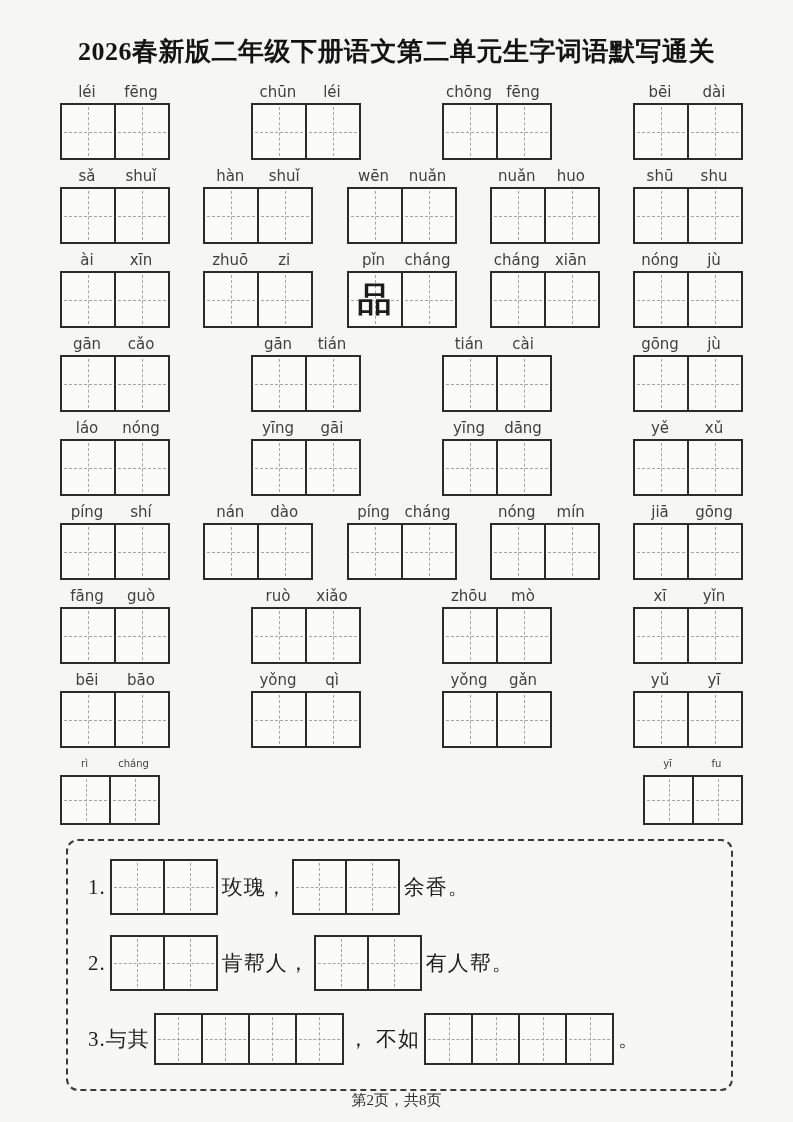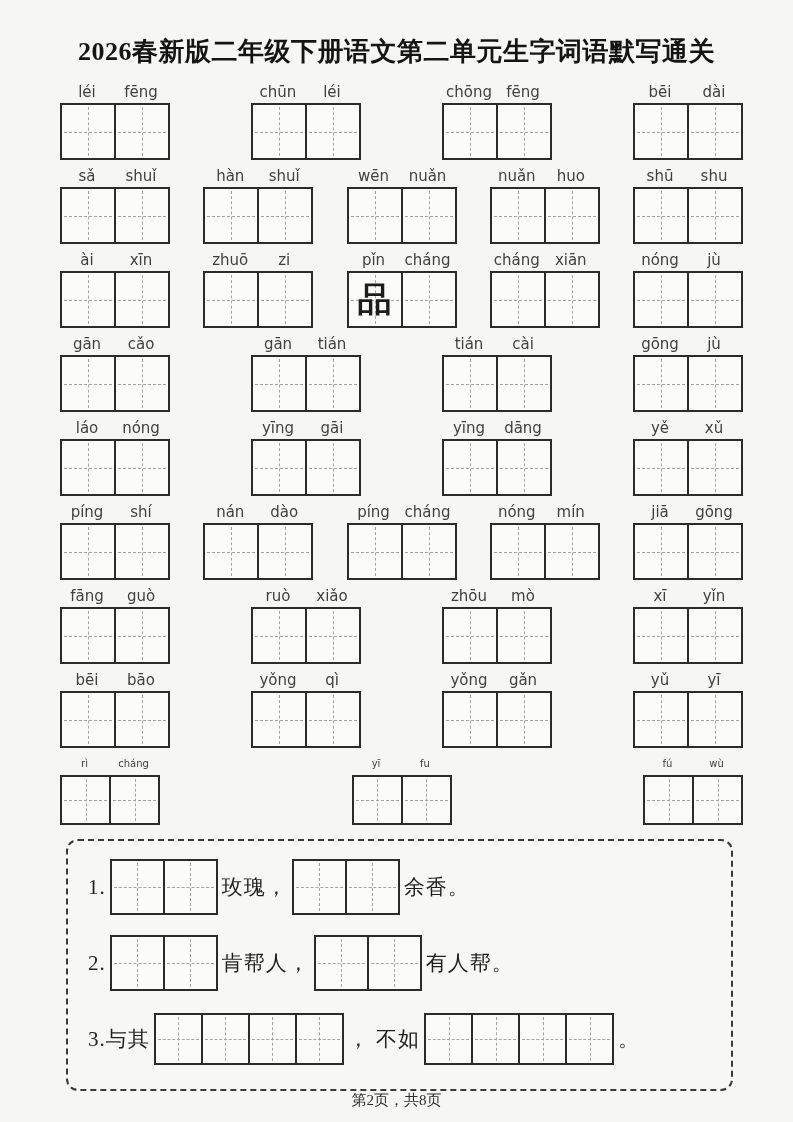--- a/index.html
+++ b/index.html
@@ -455,30 +455,20 @@
         <div class="word-group">
           <div class="pinyin-row">
             <div class="psyl">yī</div>
             <div class="psyl">fu</div>
           </div>
           <div class="box-row">
             <div class="cell"></div>
             <div class="cell"></div>
           </div>
         </div>
-        <div class="word-group">
-          <div class="pinyin-row">
-            <div class="psyl">fú</div>
-            <div class="psyl">wù</div>
-          </div>
-          <div class="box-row">
-            <div class="cell"></div>
-            <div class="cell"></div>
-          </div>
-        </div>
       </div>
     </div>
   <div class="exercise-box">
       <div class="ex-item">
         <div class="ex-text">1.</div>
         <div class="blank-group cells-2">
           <div class="cell"></div>
           <div class="cell"></div>
         </div>
         <div class="ex-text">玫瑰，</div>

